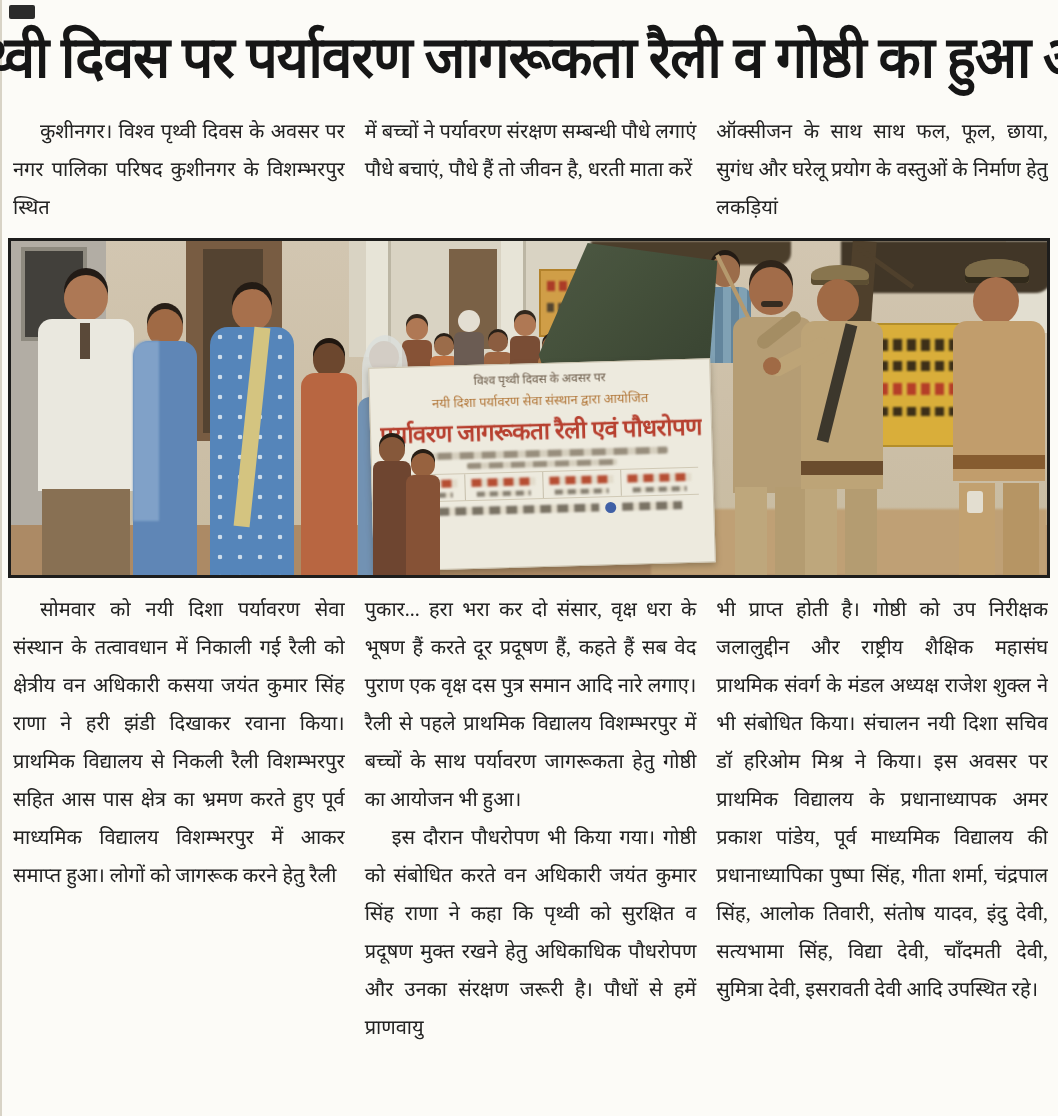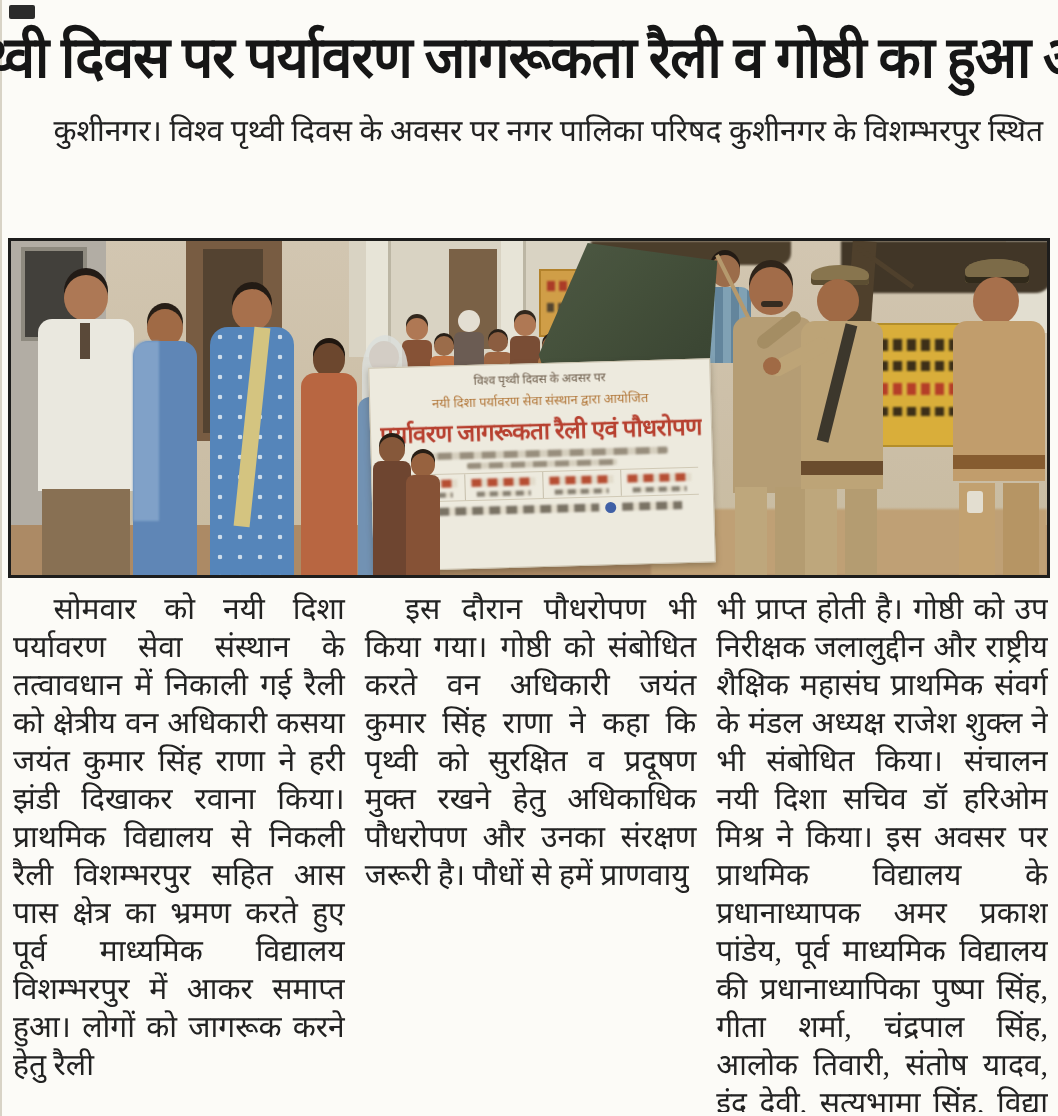--- a/index.html
+++ b/index.html
@@ -12,21 +12,21 @@
   .headline{position:absolute;top:6px;left:8px;right:8px;height:104px;
             display:flex;align-items:center;justify-content:center;}
   .headline h1{margin:0;font-size:55px;line-height:1.1;font-weight:800;color:#161616;
                white-space:nowrap;letter-spacing:-1px;transform:scaleY(1.04);}
 
   
   .cols{position:absolute;left:13px;right:10px;display:flex;gap:20px;}
   .cols.top{top:112px;height:124px;overflow:hidden;}
   .cols.bottom{top:590px;height:522px;overflow:hidden;}
   .col{flex:1 1 0;min-width:0;}
-  .col p{margin:0;font-size:30px;line-height:38px;text-align:justify;color:#222;
+  .col p{margin:0;font-size:20px;line-height:38px;text-align:justify;color:#222;
          font-weight:500;}
   .col p.indent{text-indent:1.35em;}
 
   
   .photo{position:absolute;left:8px;top:238px;width:1036px;height:334px;
          border:3px solid #1d1d1c;background:#cfc2a9;overflow:hidden;}
   .ph{position:absolute;}
   .head{position:absolute;border-radius:50%;}
   .scene{position:absolute;inset:0;filter:saturate(.92) contrast(.96);}
 
@@ -70,20 +70,26 @@
   <div class="speck" style="left:9px;top:5px;width:26px;height:14px;"></div>
 
   <div class="headline">
     <h1>विश्व पृथ्वी दिवस पर पर्यावरण जागरूकता रैली व गोष्ठी का हुआ आयोजन</h1>
   </div>
 
   <div class="cols top">
     <div class="col">
       <p class="indent">कुशीनगर। विश्व पृथ्वी दिवस के अवसर पर नगर पालिका परिषद कुशीनगर के विशम्भरपुर स्थित</p>
     </div>
+    <div class="col">
+      <p>में बच्चों ने पर्यावरण संरक्षण सम्बन्धी पौधे लगाएं पौधे बचाएं, पौधे हैं तो जीवन है, धरती माता करें</p>
+    </div>
+    <div class="col">
+      <p>ऑक्सीजन के साथ साथ फल, फूल, छाया, सुगंध और घरेलू प्रयोग के वस्तुओं के निर्माण हेतु लकड़ियां</p>
+    </div>
   </div>
 
   <div class="photo">
     <div class="scene">
 
       <div class="ph" style="inset:0;background:linear-gradient(#d6c9b1,#cbbc9e);"></div>
       <div class="ph" style="left:0;top:0;width:95px;height:334px;background:#b4afa5;"></div>
       <div class="ph" style="left:10px;top:6px;width:58px;height:86px;background:#403d38;border:4px solid #8f8a7e;"></div>
       <div class="ph" style="left:175px;top:0;width:96px;height:200px;background:#7a5a3d;"></div>
       <div class="ph" style="left:192px;top:8px;width:60px;height:184px;background:#54402c;"></div>
@@ -233,19 +239,20 @@
       <span class="head" style="left:400px;top:212px;width:24px;height:24px;background:#9c6038;box-shadow:0 -4px 0 #241a10;"></span>
       <span class="ph" style="left:395px;top:234px;width:34px;height:100px;background:#8a4f30;border-radius:8px 8px 0 0;"></span>
     </div>
   </div>
 
   <div class="cols bottom">
     <div class="col">
       <p class="indent">सोमवार को नयी दिशा पर्यावरण सेवा संस्थान के तत्वावधान में निकाली गई रैली को क्षेत्रीय वन अधिकारी कसया जयंत कुमार सिंह राणा ने हरी झंडी दिखाकर रवाना किया। प्राथमिक विद्यालय से निकली रैली विशम्भरपुर सहित आस पास क्षेत्र का भ्रमण करते हुए पूर्व माध्यमिक विद्यालय विशम्भरपुर में आकर समाप्त हुआ। लोगों को जागरूक करने हेतु रैली</p>
     </div>
     <div class="col">
+      <p>पुकार... हरा भरा कर दो संसार, वृक्ष धरा के भूषण हैं करते दूर प्रदूषण हैं, कहते हैं सब वेद पुराण एक वृक्ष दस पुत्र समान आदि नारे लगाए। रैली से पहले प्राथमिक विद्यालय विशम्भरपुर में बच्चों के साथ पर्यावरण जागरूकता हेतु गोष्ठी का आयोजन भी हुआ।</p>
       <p class="indent">इस दौरान पौधरोपण भी किया गया। गोष्ठी को संबोधित करते वन अधिकारी जयंत कुमार सिंह राणा ने कहा कि पृथ्वी को सुरक्षित व प्रदूषण मुक्त रखने हेतु अधिकाधिक पौधरोपण और उनका संरक्षण जरूरी है। पौधों से हमें प्राणवायु</p>
     </div>
     <div class="col">
       <p>भी प्राप्त होती है। गोष्ठी को उप निरीक्षक जलालुद्दीन और राष्ट्रीय शैक्षिक महासंघ प्राथमिक संवर्ग के मंडल अध्यक्ष राजेश शुक्ल ने भी संबोधित किया। संचालन नयी दिशा सचिव डॉ हरिओम मिश्र ने किया। इस अवसर पर प्राथमिक विद्यालय के प्रधानाध्यापक अमर प्रकाश पांडेय, पूर्व माध्यमिक विद्यालय की प्रधानाध्यापिका पुष्पा सिंह, गीता शर्मा, चंद्रपाल सिंह, आलोक तिवारी, संतोष यादव, इंदु देवी, सत्यभामा सिंह, विद्या देवी, चाँदमती देवी, सुमित्रा देवी, इसरावती देवी आदि उपस्थित रहे।</p>
     </div>
   </div>
 </div>
 
 </body></html>

